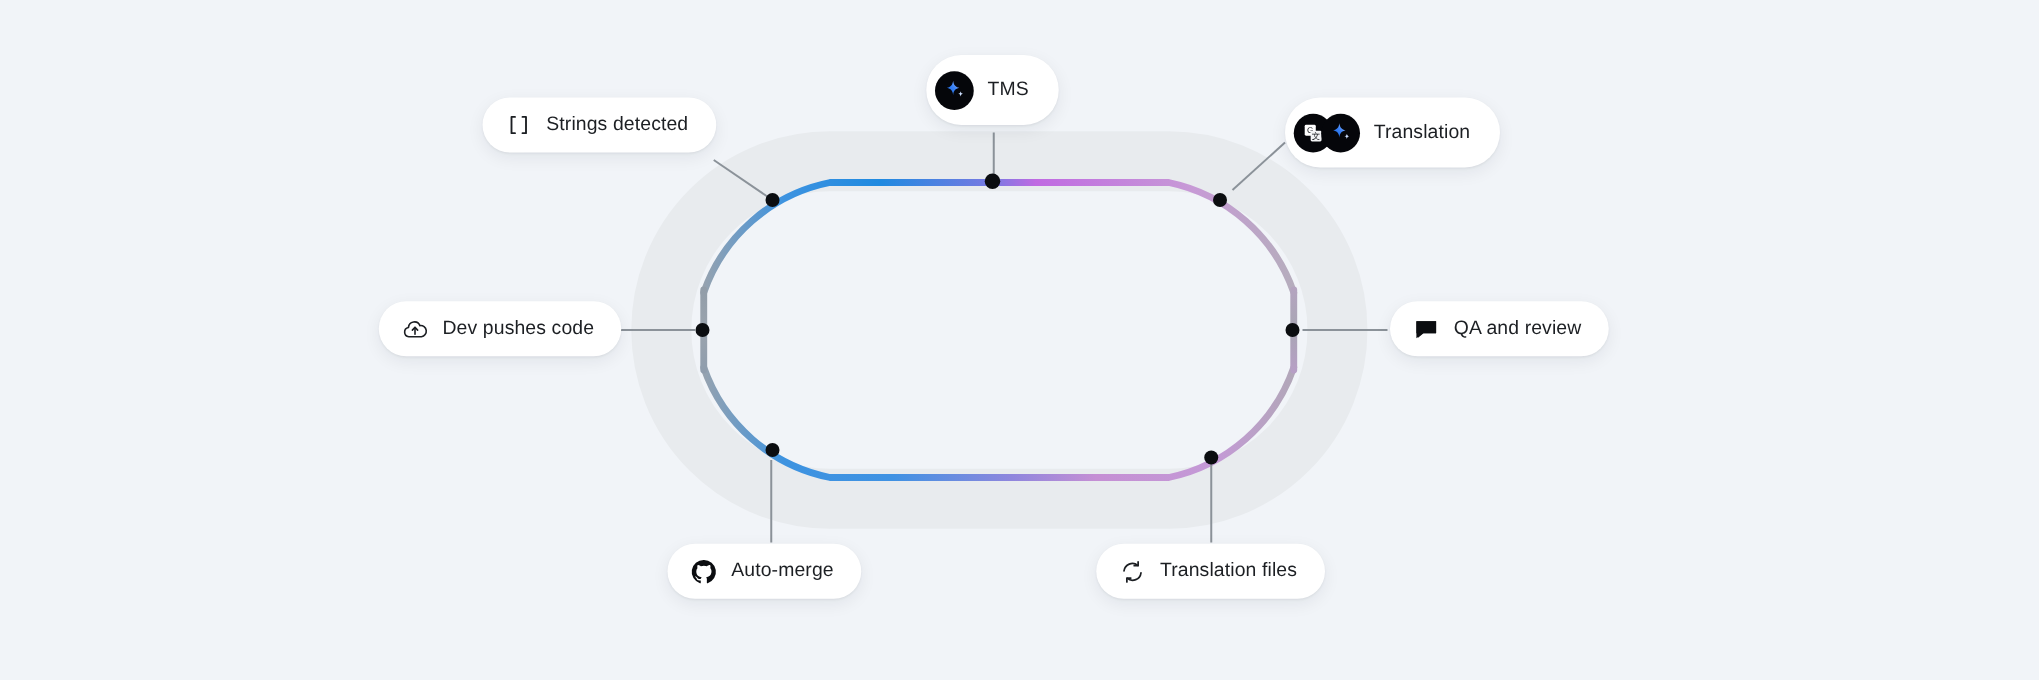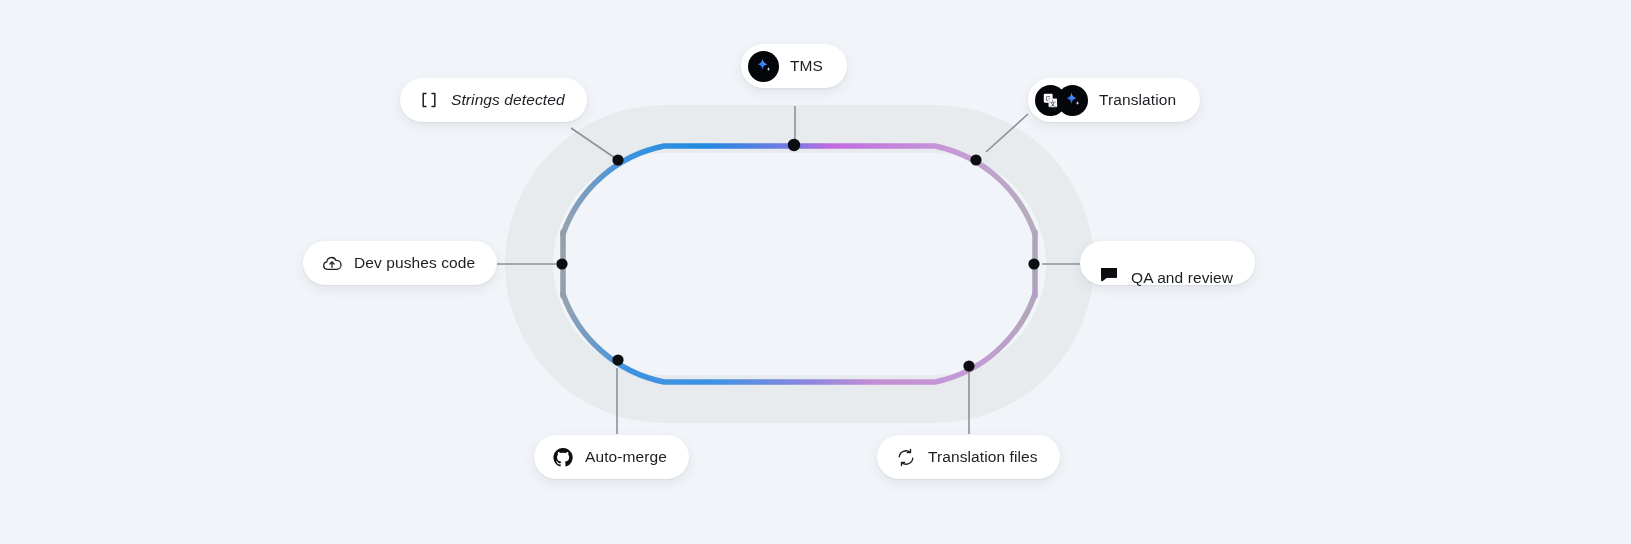--- a/index.html
+++ b/index.html
@@ -64,21 +64,21 @@
     height: 44px;
     padding: 0 22px 0 18px;
   }
   .pill.plain .pill-icon {
     width: 22px;
     height: 22px;
   }
 
   
   .pill.avatar {
-    height: 44px;
+    height: 56px;
     padding: 0 24px 0 7px;
   }
   .avatar-stack {
     display: flex;
     align-items: center;
     flex: 0 0 auto;
   }
   .av {
     width: 31px;
     height: 31px;
@@ -95,25 +95,25 @@
   .av.second {
     position: relative;
     z-index: 0;
   }
   .av.first {
     position: relative;
     z-index: 1;
   }
 
   
-  #pill-strings      { left: 400px;  top: 78px; font-style: italic; }
+  #pill-strings      { left: 386px;  top: 78px; }
   #pill-tms          { left: 741px;  top: 44px; }
   #pill-translation  { left: 1028px; top: 78px; }
   #pill-dev          { left: 303px;  top: 241px; }
-  #pill-qa           { left: 1080px; top: 241px; align-items: flex-end; }
+  #pill-qa           { left: 1112px; top: 241px; }
   #pill-automerge    { left: 534px;  top: 435px; align-items: center; }
   #pill-sync         { left: 877px;  top: 435px; }
 </style>
 </head>
 <body>
 
 <div id="stage">
 
   <svg id="loop-svg" viewBox="0 0 1631 544">
     <defs>

